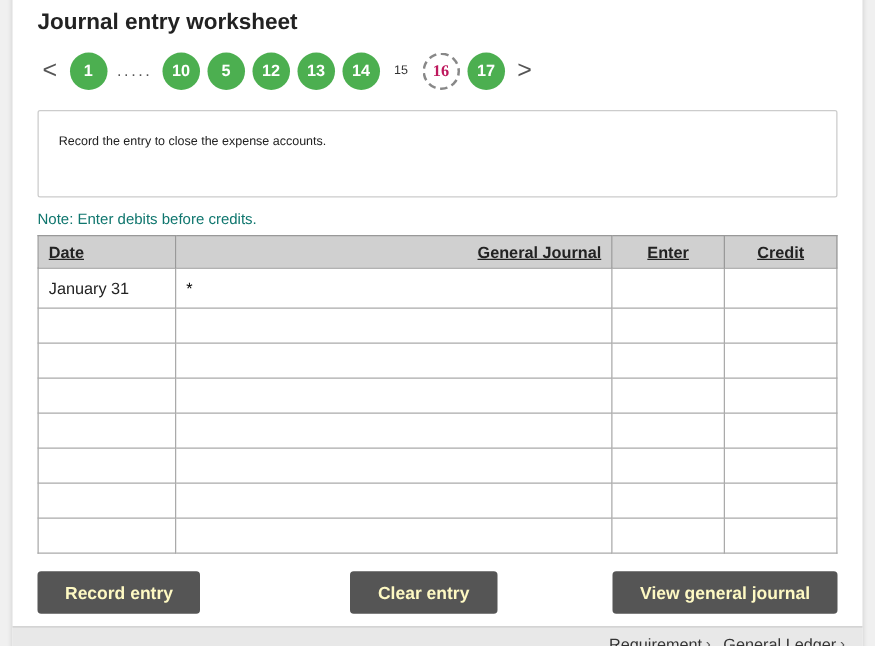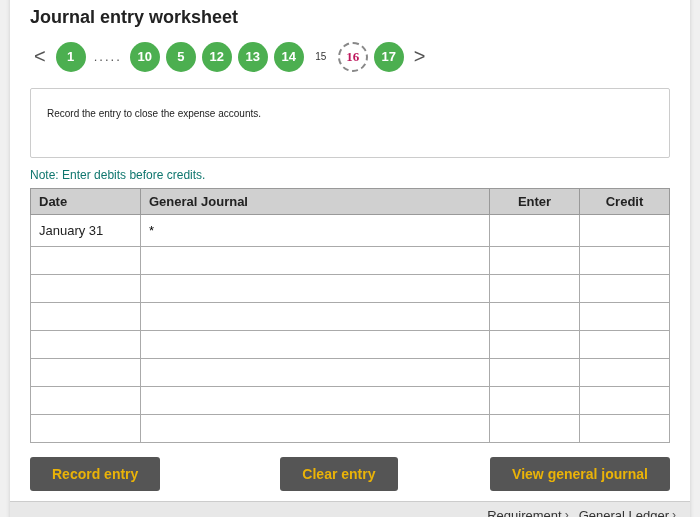--- a/index.html
+++ b/index.html
@@ -99,23 +99,24 @@
       border-collapse: collapse;
       font-size: 13px;
     }
     .journal-table th {
       background: #d0d0d0;
       border: 1px solid #999;
       padding: 5px 8px;
       text-align: center;
       font-weight: bold;
       color: #222;
+      text-decoration: underline;
     }
     .journal-table th.date-col { width: 110px; text-align: left; }
-    .journal-table th.journal-col { text-align: left; }
+    .journal-table th.journal-col { text-align: right; }
     .journal-table th.debit-col { width: 90px; }
     .journal-table th.credit-col { width: 90px; }
     .journal-table td {
       border: 1px solid #aaa;
       padding: 8px 8px;
       height: 28px;
       background: #fff;
     }
     .journal-table td.date-cell { font-size: 13px; color: #222; vertical-align: middle; }
     .journal-table td.journal-cell { }
@@ -129,21 +130,21 @@
       margin-bottom: 0;
       padding-bottom: 10px;
     }
     .btn {
       padding: 9px 22px;
       font-size: 14px;
       font-weight: bold;
       border: none;
       border-radius: 3px;
       cursor: pointer;
-      color: #eab308;
+      color: #fef9c3;
       background: #555;
     }
     .btn-record { background: #555; margin-right: 120px; }
     .btn-clear { background: #555; }
     .btn-view { background: #555; margin-left: auto; }
     
     .bottom-tab-bar {
       display: flex;
       align-items: center;
       justify-content: flex-end;

